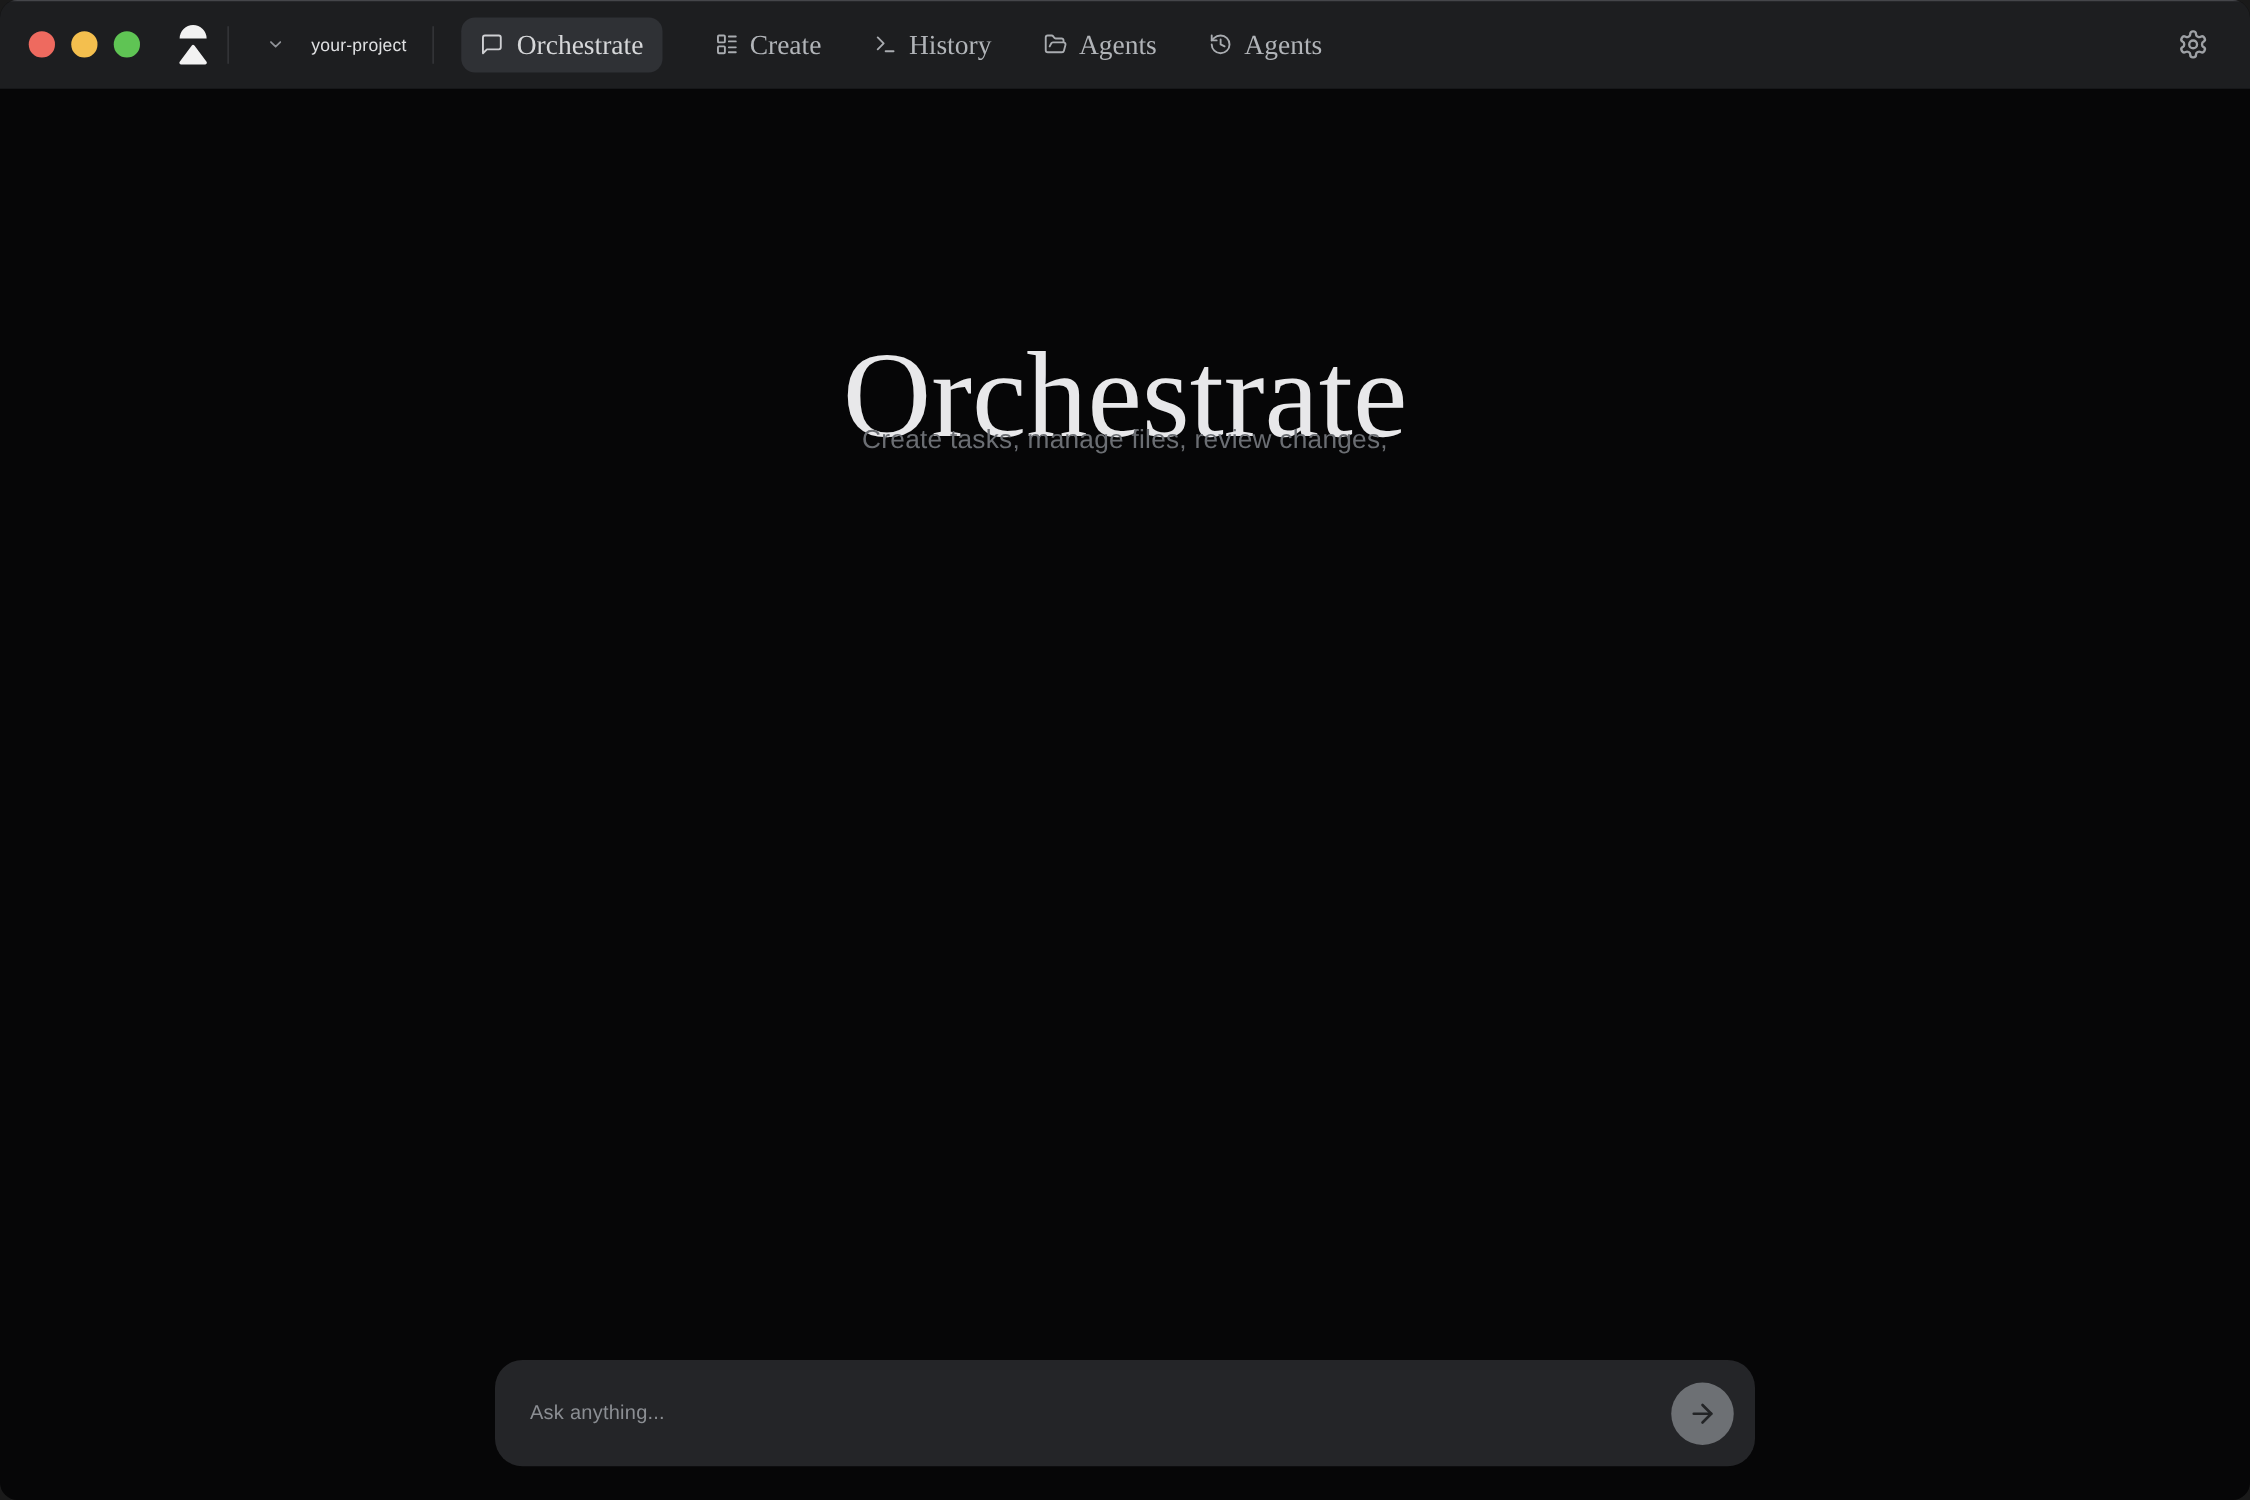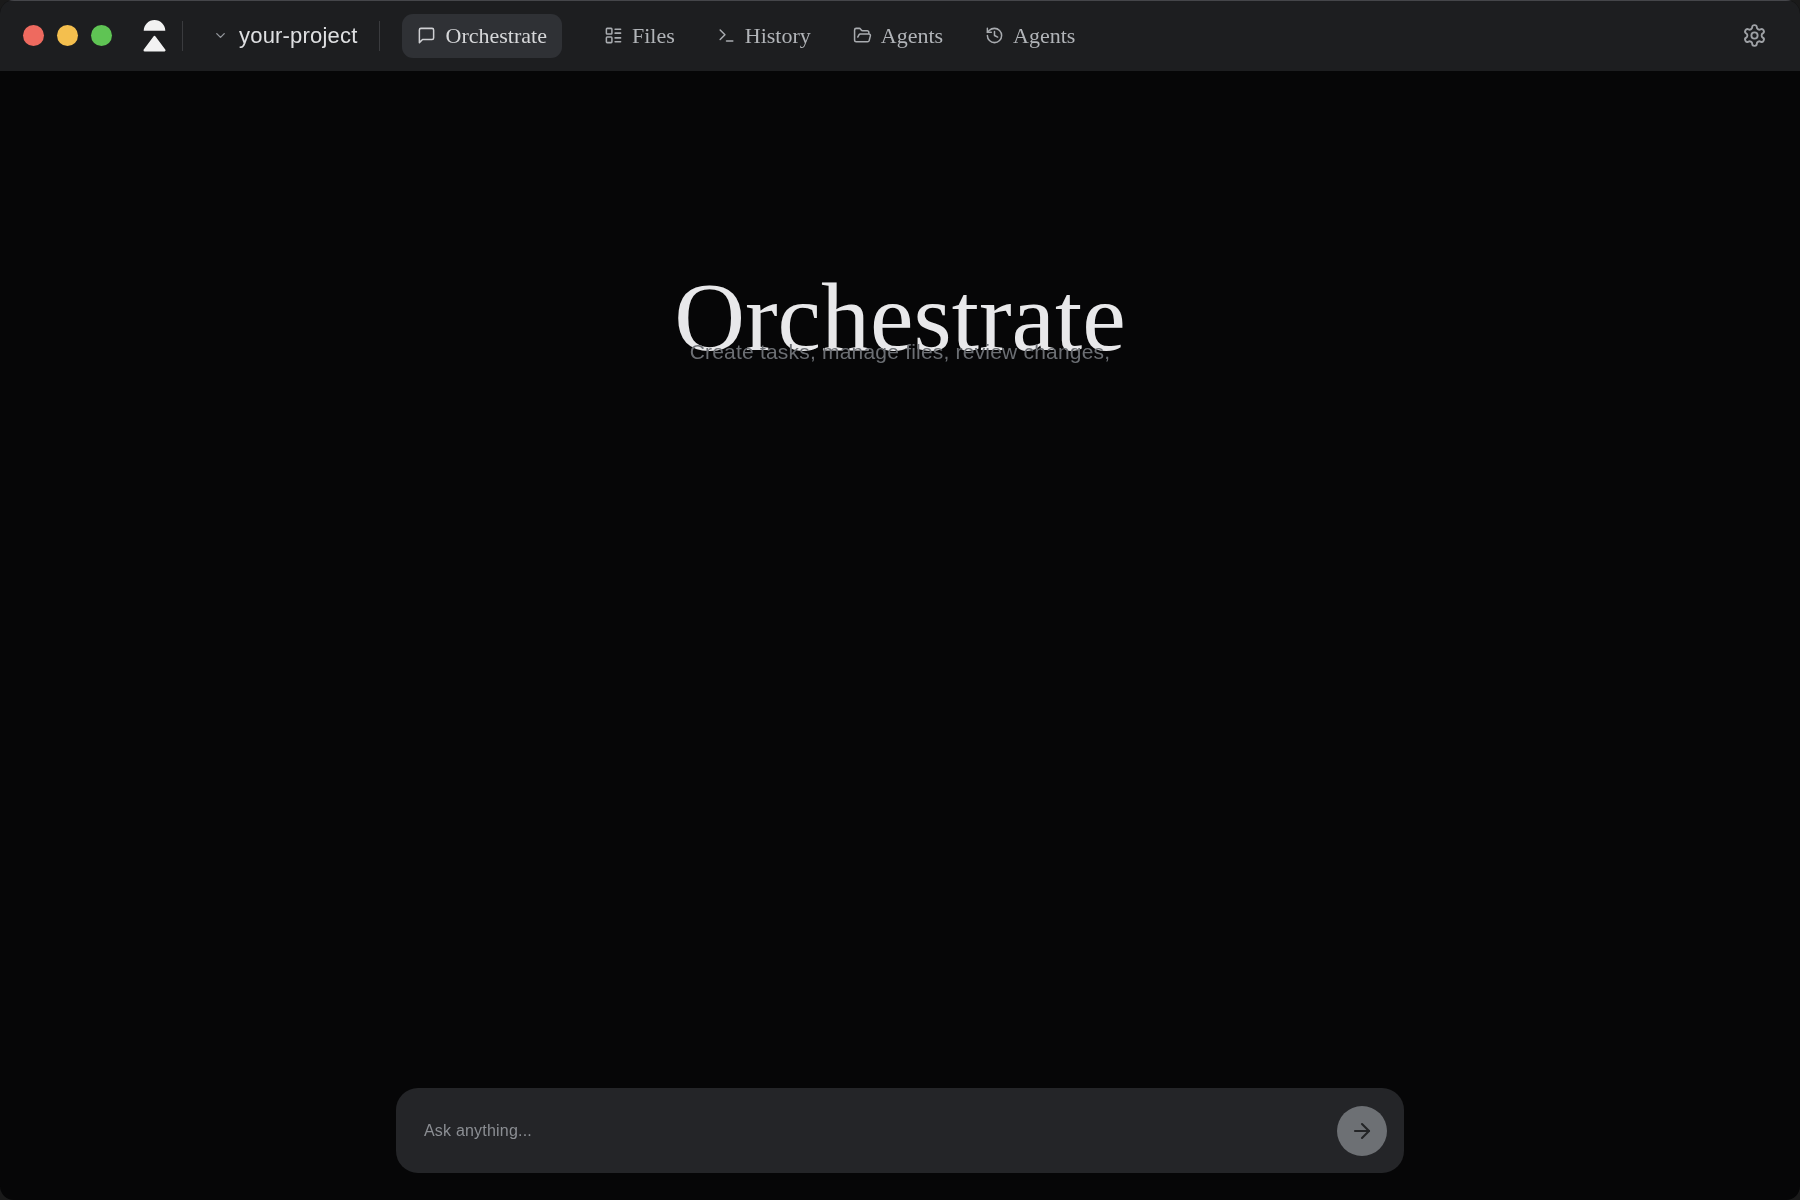--- a/index.html
+++ b/index.html
@@ -29,21 +29,21 @@
   .light{width:21px;height:21px;border-radius:50%;}
   .logo{margin-left:31px;flex:0 0 auto;display:flex;align-items:center;}
   .tb-divider{width:1px;height:30px;background:#3a3b3e;flex:0 0 auto;}
   .div1{margin-left:16px;}
   .div2{margin-left:21px;}
   .project{
     display:flex;align-items:center;gap:11px;
     margin-left:30px;cursor:default;flex:0 0 auto;
   }
   .project-label{
-    color:#dfe0e2;font-size:22px;font-weight:500;letter-spacing:.2px;
+    color:#dfe0e2;font-size:14px;font-weight:500;letter-spacing:.2px;margin-left:10px;
   }
   .nav{display:flex;align-items:center;margin-left:22px;flex:0 0 auto;}
   .tab{
     display:flex;align-items:center;gap:10px;
     height:44px;padding:0 15px;border-radius:11px;
     font-family:"Liberation Serif",serif;
     font-size:22px;color:#b1b4b8;
     cursor:default;
   }
   .tab.active{background:#2f3135;color:#d6d7d9;}
@@ -135,21 +135,21 @@
 
       <div class="navitem">
         <svg class="icon" width="19" height="19" viewBox="0 0 24 24" fill="none" stroke="#a9acb0" stroke-width="1.9" stroke-linecap="round" stroke-linejoin="round">
           <rect width="7" height="7" x="3" y="3" rx="1"></rect>
           <rect width="7" height="7" x="3" y="14" rx="1"></rect>
           <path d="M14 4h7"></path>
             <path d="M14 9h7"></path>
             <path d="M14 15h7"></path>
             <path d="M14 20h7"></path>
         </svg>
-        <span>Files</span>
+        <span>Create</span>
       </div>
 
       <div class="navitem">
         <svg class="icon" width="19" height="19" viewBox="0 0 24 24" fill="none" stroke="#a9acb0" stroke-width="1.9" stroke-linecap="round" stroke-linejoin="round">
           <polyline points="4 17 10 11 4 5"></polyline>
           <line x1="12" x2="20" y1="19" y2="19"></line>
         </svg>
         <span>History</span>
       </div>
 

